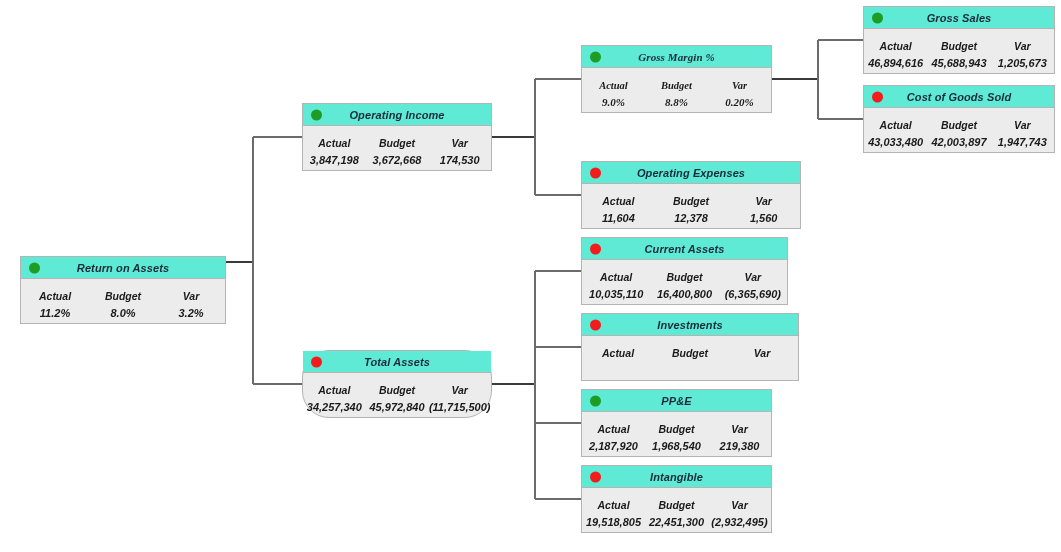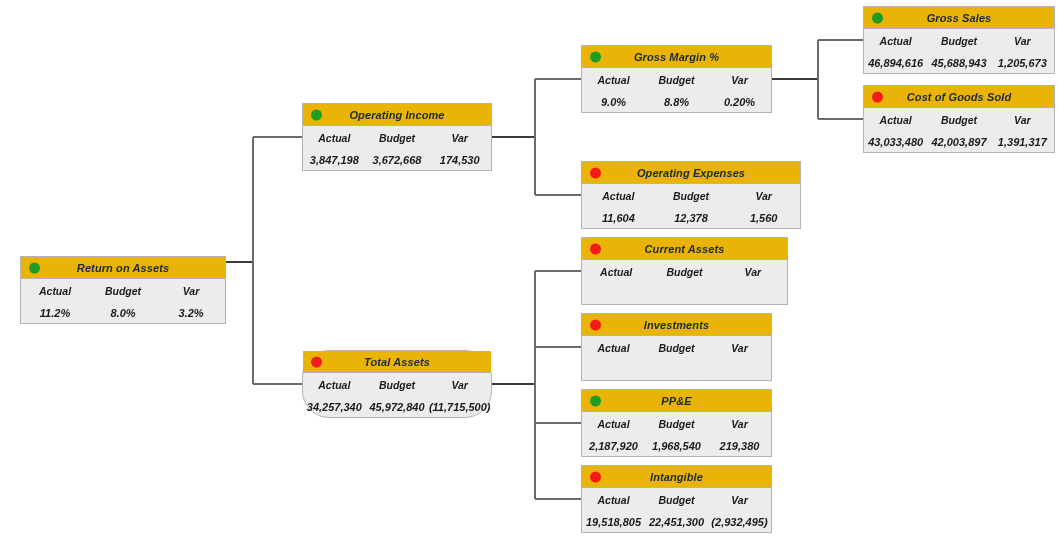--- a/index.html
+++ b/index.html
@@ -1,43 +1,43 @@
 <!DOCTYPE html>
 <html><head>
 <meta charset="utf-8">
 <style>
   html,body{margin:0;padding:0;background:#ffffff;}
   body{font-family:"Liberation Sans",sans-serif;}
   #canvas{position:relative;width:1061px;height:552px;background:#fff;overflow:hidden;}
   #wires{position:absolute;left:0;top:0;width:1061px;height:552px;pointer-events:none;}
   .node{position:absolute;box-sizing:border-box;border:1px solid #b4b4b4;background:#ececec;
         box-shadow:0 0 0 0 rgba(0,0,0,0);}
-  .node-header{position:relative;height:21px;background:#eab308;border-bottom:1px solid #b4b4b4;
+  .node-header{position:relative;height:21px;background:#5eead4;border-bottom:1px solid #b4b4b4;
         display:flex;align-items:center;justify-content:center;}
   .node-title{font-style:italic;font-weight:bold;font-size:11px;color:#1b2a3a;
         letter-spacing:.1px;white-space:nowrap;}
   .status-dot{position:absolute;left:8px;top:50%;transform:translateY(-50%);
         width:11px;height:11px;border-radius:50%;}
   .status-green{background:#1e9c24;}
   .status-red{background:#f31c1c;}
   .node-body{padding:0;}
   .row{display:flex;align-items:center;}
-  .row-head{height:23px;}
+  .row-head{height:23px;align-items:flex-end;}
   .row-vals{height:22px;}
   .cell{flex:1 1 33.333%;text-align:center;font-style:italic;font-weight:bold;
         font-size:11px;color:#1a1a1a;white-space:nowrap;}
   .cell.head{font-size:10.5px;}
   
   .n-roa{left:20px;  top:228px; width:206px; height:68px;margin-top:28px;}
   .n-oi { left:302px; top:103px; width:190px; height:68px;}
   .n-ta { left:302px; top:350px; width:190px; height:68px;border-radius:27px;}
-  .n-gm { left:581px; top:45px;  width:191px; height:68px;}
+  .n-gm { left:581px; top:45px;  width:191px; height:68px;font-family:Liberation Serif, serif;}
   .n-oe { left:581px; top:161px; width:220px; height:68px;}
   .n-ca { left:581px; top:237px; width:207px; height:68px;}
-  .n-inv{ left:581px; top:313px; width:191px; height:68px;}
+  .n-inv{ left:581px; top:313px; width:218px; height:68px;}
   .n-ppe{ left:581px; top:389px; width:191px; height:68px;}
   .n-int{ left:581px; top:465px; width:191px; height:68px;}
   .n-gs { left:863px; top:6px;   width:192px; height:68px;}
   .n-cogs{left:863px; top:85px;  width:192px; height:68px;}
 </style>
 </head>
 <body>
 
 <div id="canvas">
 
@@ -167,20 +167,25 @@
     <div class="node-header">
       <span class="status-dot status-red"></span>
       <span class="node-title">Current Assets</span>
     </div>
     <div class="node-body">
       <div class="row row-head">
         <span class="cell head">Actual</span>
         <span class="cell head">Budget</span>
         <span class="cell head">Var</span>
       </div>
+      <div class="row row-vals">
+        <span class="cell">10,035,110</span>
+        <span class="cell">16,400,800</span>
+        <span class="cell">(6,365,690)</span>
+      </div>
     </div>
   </div>
 
   <div class="node n-inv">
     <div class="node-header">
       <span class="status-dot status-red"></span>
       <span class="node-title">Investments</span>
     </div>
     <div class="node-body">
       <div class="row row-head">
@@ -255,18 +260,18 @@
     </div>
     <div class="node-body">
       <div class="row row-head">
         <span class="cell head">Actual</span>
         <span class="cell head">Budget</span>
         <span class="cell head">Var</span>
       </div>
       <div class="row row-vals">
         <span class="cell">43,033,480</span>
         <span class="cell">42,003,897</span>
-        <span class="cell">1,391,317</span>
+        <span class="cell">1,947,743</span>
       </div>
     </div>
   </div>
 
 </div>
 
 </body></html>

